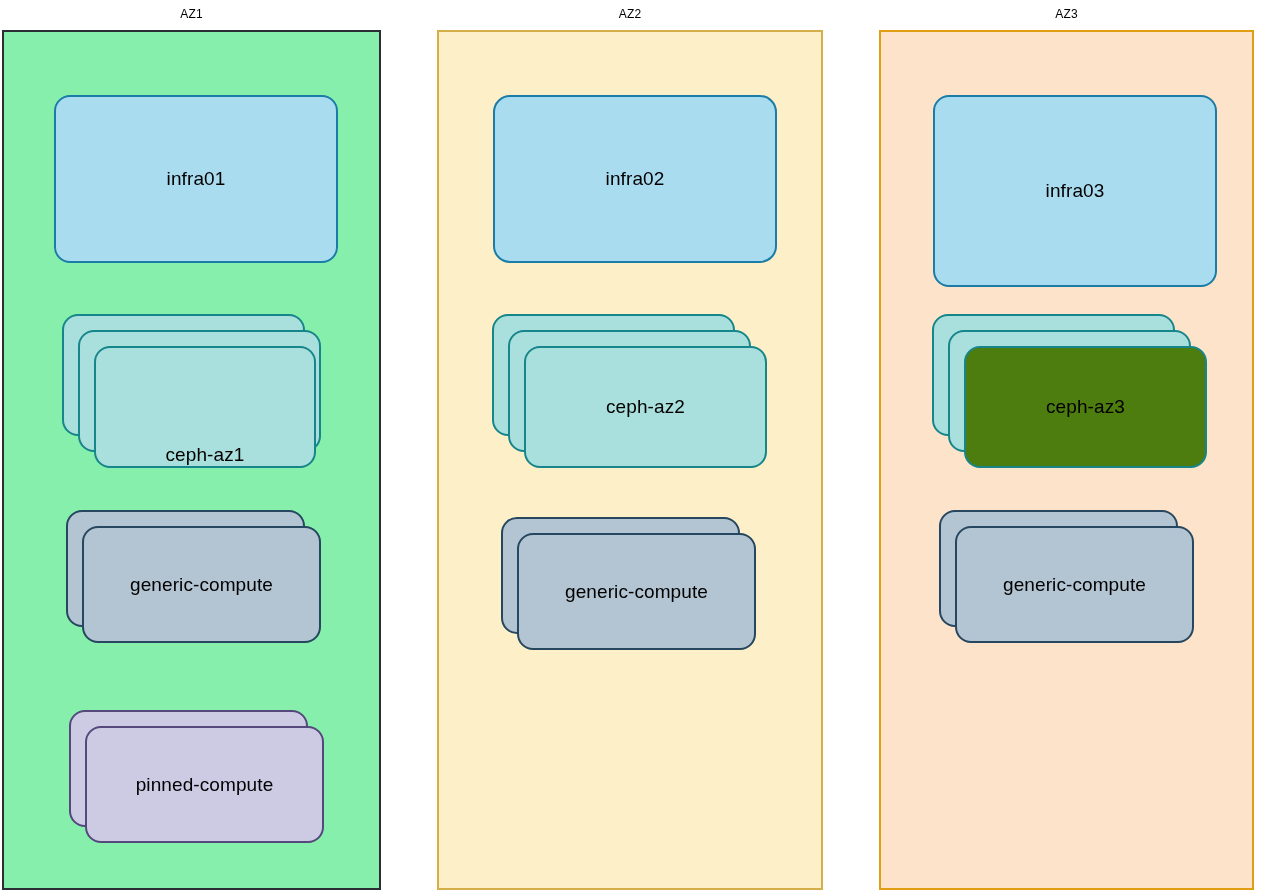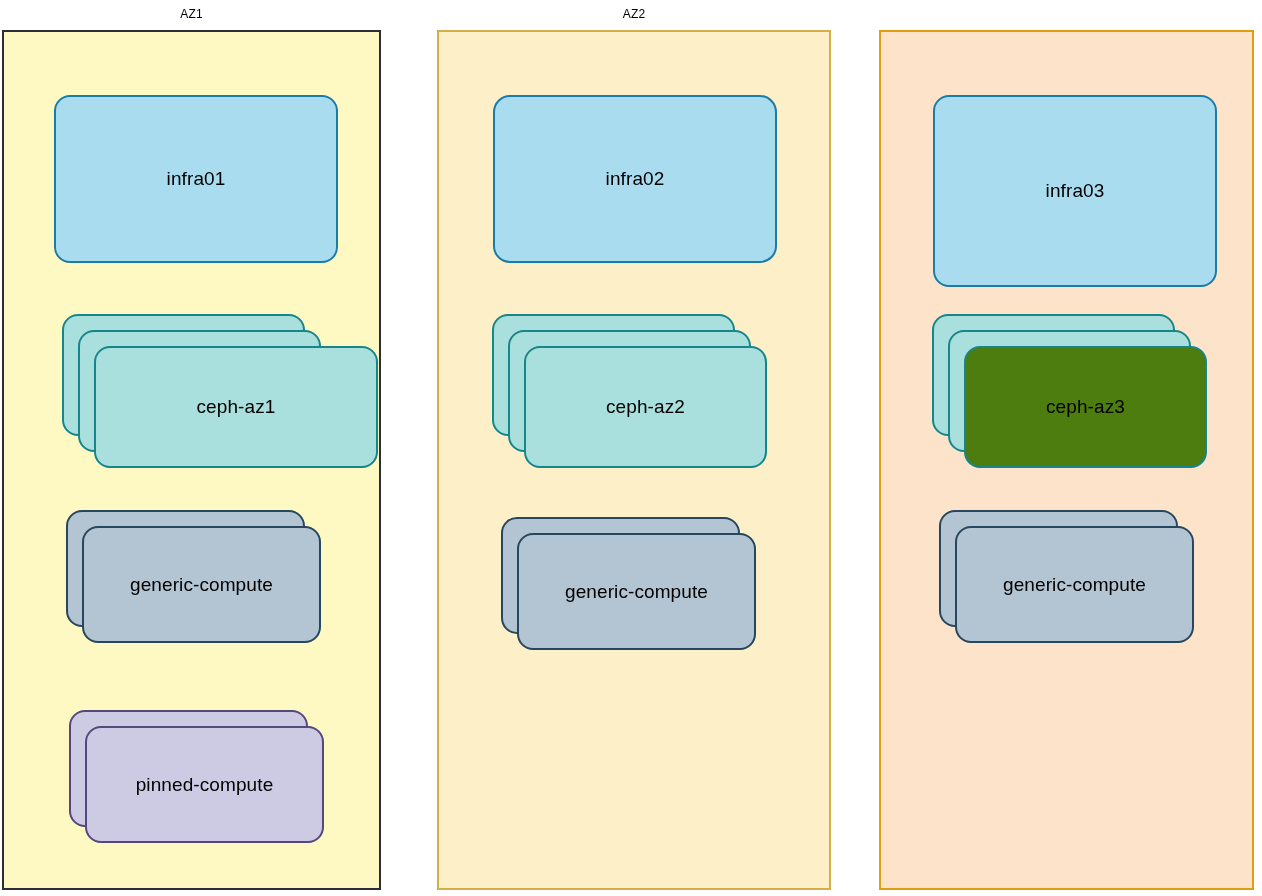--- a/index.html
+++ b/index.html
@@ -71,48 +71,48 @@
     white-space: nowrap;
     letter-spacing: 0.1px;
   }
 </style>
 </head>
 <body>
 
 <div id="canvas">
     <div class="az-col" style="left: 2px; width: 379px;">
       <div class="az-title">AZ1</div>
-      <div class="az-box" style="background: #fef9c3; border-color: rgb(44, 46, 53);">
+      <div class="az-box" style="background: #86efac; border-color: rgb(44, 46, 53);">
         <div class="group" style="left: 50px; top: 63px; width: 284px; height: 168px;">
           <div class="card" style="left: 0px; top: 0px; width: 284px; height: 168px; background: rgb(170, 220, 240); border-color: rgb(27, 124, 168); z-index: 1;">
             <span class="card-label">infra01</span>
           </div>
         </div>
         <div class="group" style="left: 58px; top: 282px; width: 275px; height: 154px;">
           <div class="card" style="left: 0px; top: 0px; width: 243px; height: 122px; background: rgb(169, 224, 221); border-color: rgb(23, 134, 138); z-index: 1;"></div>
           <div class="card" style="left: 16px; top: 16px; width: 243px; height: 122px; background: rgb(169, 224, 221); border-color: rgb(23, 134, 138); z-index: 2;"></div>
-          <div class="card" style="left: 32px; top: 32px; width: 284px; height: 122px; background: rgb(169, 224, 221); border-color: rgb(23, 134, 138); z-index: 3;">
+          <div class="card" style="left: 32px; top: 32px; width: 222px; height: 122px; background: rgb(169, 224, 221); border-color: rgb(23, 134, 138); z-index: 3; align-items: flex-end;">
             <span class="card-label">ceph-az1</span>
           </div>
         </div>
         <div class="group" style="left: 62px; top: 478px; width: 255px; height: 133px;">
           <div class="card" style="left: 0px; top: 0px; width: 239px; height: 117px; background: rgb(179, 196, 210); border-color: rgb(38, 71, 95); z-index: 1;"></div>
           <div class="card" style="left: 16px; top: 16px; width: 239px; height: 117px; background: rgb(179, 196, 210); border-color: rgb(38, 71, 95); z-index: 2;">
             <span class="card-label">generic-compute</span>
           </div>
         </div>
         <div class="group" style="left: 65px; top: 678px; width: 233px; height: 133px; border-radius: 8px;">
           <div class="card" style="left: 0px; top: 0px; width: 239px; height: 117px; background: rgb(205, 203, 228); border-color: rgb(84, 72, 124); z-index: 1;"></div>
           <div class="card" style="left: 16px; top: 16px; width: 239px; height: 117px; background: rgb(205, 203, 228); border-color: rgb(84, 72, 124); z-index: 2;">
             <span class="card-label">pinned-compute</span>
           </div>
         </div>
       </div>
     </div>
-    <div class="az-col" style="left: 437px; width: 386px; padding-left: 8px;">
+    <div class="az-col" style="left: 437px; width: 386px;">
       <div class="az-title">AZ2</div>
       <div class="az-box" style="background: rgb(253, 239, 199); border-color: rgb(212, 175, 71);">
         <div class="group" style="left: 54px; top: 63px; width: 284px; height: 168px;">
           <div class="card" style="left: 0px; top: 0px; width: 284px; height: 168px; background: rgb(170, 220, 240); border-color: rgb(27, 124, 168); z-index: 1; border-radius: 17px;">
             <span class="card-label">infra02</span>
           </div>
         </div>
         <div class="group" style="left: 53px; top: 282px; width: 275px; height: 154px;">
           <div class="card" style="left: 0px; top: 0px; width: 243px; height: 122px; background: rgb(169, 224, 221); border-color: rgb(23, 134, 138); z-index: 1;"></div>
           <div class="card" style="left: 16px; top: 16px; width: 243px; height: 122px; background: rgb(169, 224, 221); border-color: rgb(23, 134, 138); z-index: 2;"></div>
@@ -122,20 +122,21 @@
         </div>
         <div class="group" style="left: 62px; top: 485px; width: 255px; height: 133px;">
           <div class="card" style="left: 0px; top: 0px; width: 239px; height: 117px; background: rgb(179, 196, 210); border-color: rgb(38, 71, 95); z-index: 1;"></div>
           <div class="card" style="left: 16px; top: 16px; width: 239px; height: 117px; background: rgb(179, 196, 210); border-color: rgb(38, 71, 95); z-index: 2;">
             <span class="card-label">generic-compute</span>
           </div>
         </div>
       </div>
     </div>
     <div class="az-col" style="left: 879px; width: 375px;">
+      <div class="az-title">AZ3</div>
       <div class="az-box" style="background: rgb(252, 227, 202); border-color: rgb(224, 158, 16);">
         <div class="group" style="left: 52px; top: 63px; width: 284px; height: 168px;">
           <div class="card" style="left: 0px; top: 0px; width: 284px; height: 192px; background: rgb(170, 220, 240); border-color: rgb(27, 124, 168); z-index: 1;">
             <span class="card-label">infra03</span>
           </div>
         </div>
         <div class="group" style="left: 51px; top: 282px; width: 275px; height: 154px;">
           <div class="card" style="left: 0px; top: 0px; width: 243px; height: 122px; background: rgb(169, 224, 221); border-color: rgb(23, 134, 138); z-index: 1;"></div>
           <div class="card" style="left: 16px; top: 16px; width: 243px; height: 122px; background: rgb(169, 224, 221); border-color: rgb(23, 134, 138); z-index: 2;"></div>
           <div class="card" style="left: 32px; top: 32px; width: 243px; height: 122px; background: #4d7c0f; border-color: rgb(23, 134, 138); z-index: 3;">

